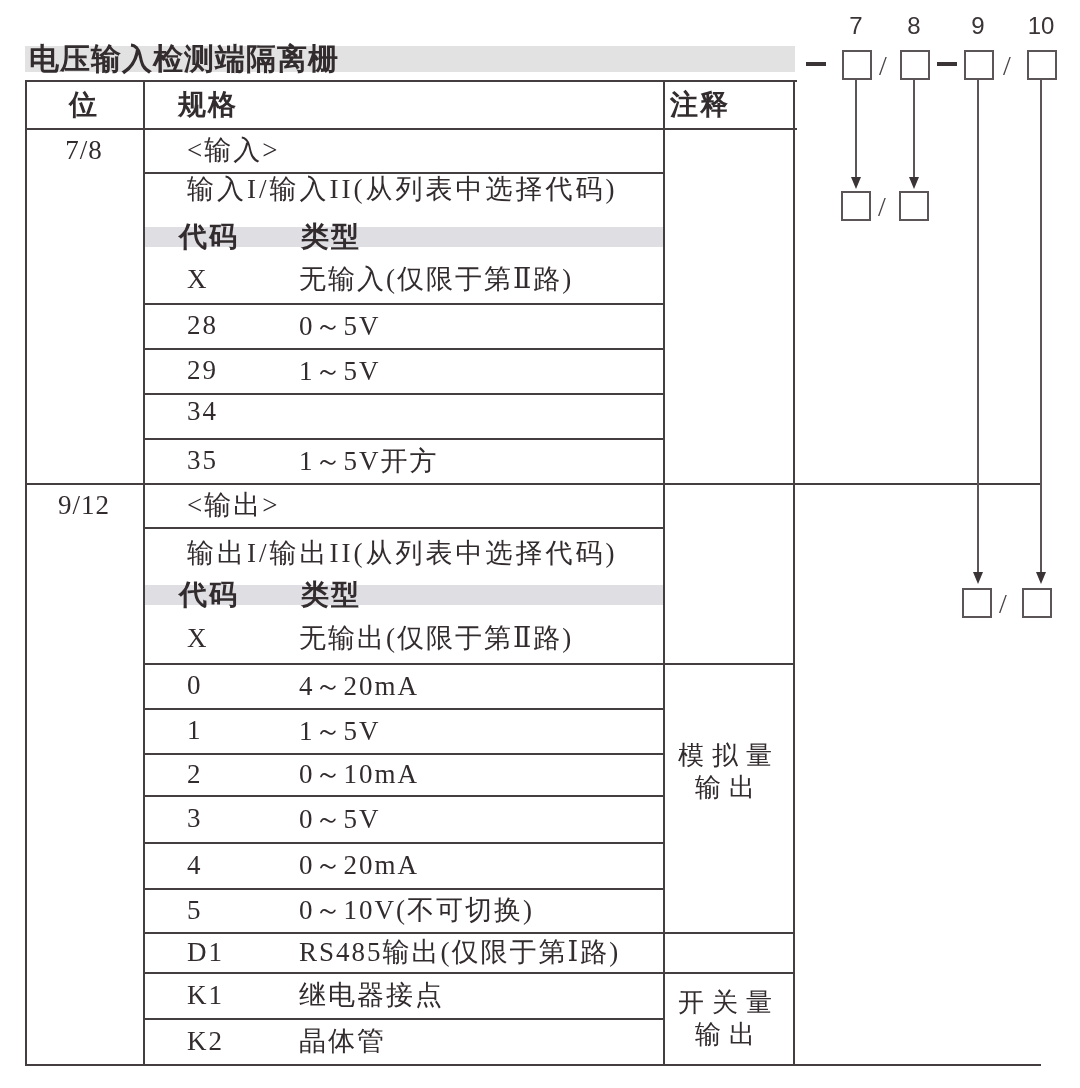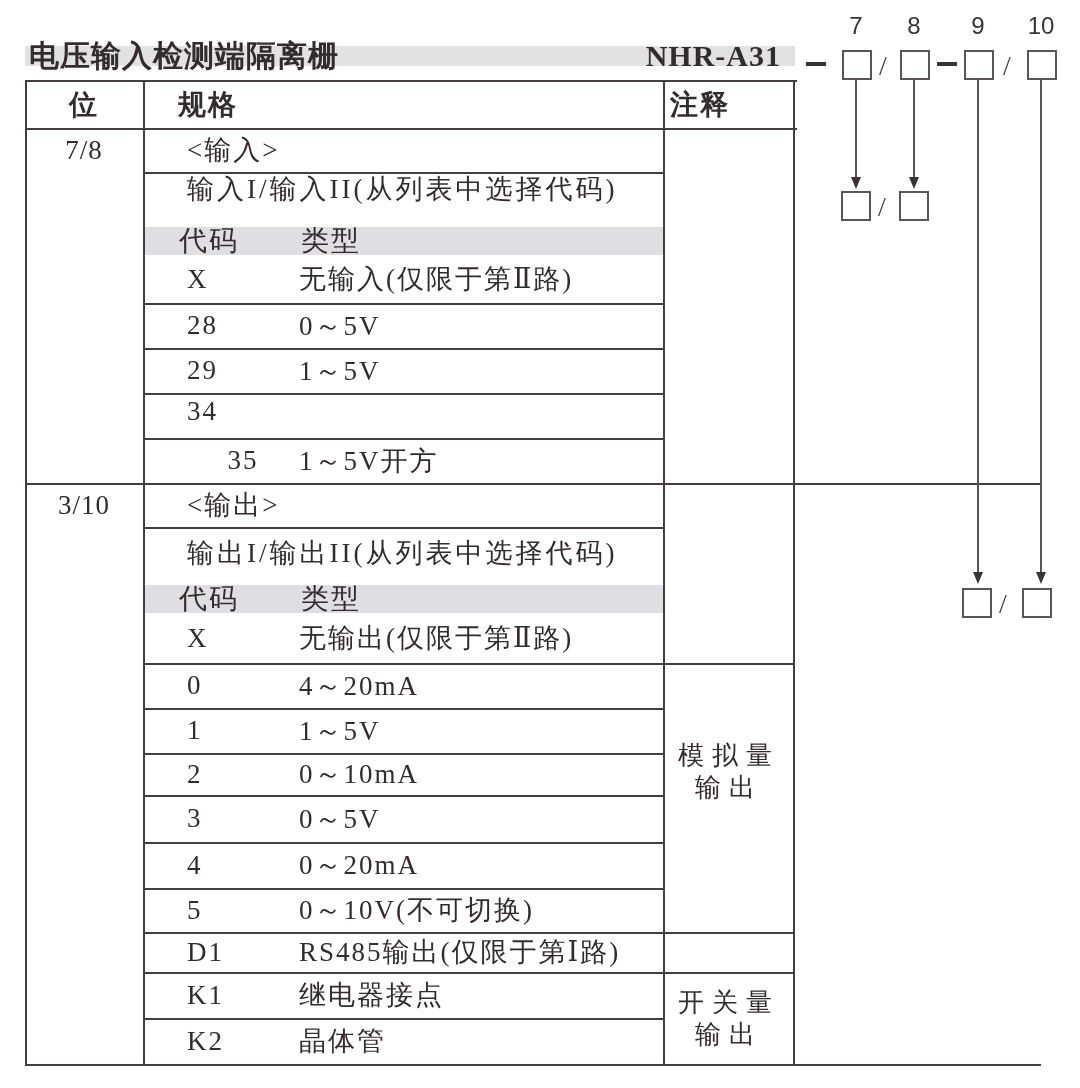--- a/index.html
+++ b/index.html
@@ -6,56 +6,55 @@
     --line:#453e41;
     --text:#332c2e;
     --bar:#dfdee3;
     --titlebar:#e3e2e2;
   }
   html,body{margin:0;padding:0;background:#ffffff;}
   .canvas{position:relative;width:1080px;height:1088px;background:#ffffff;overflow:hidden;
           font-family:"Liberation Serif","DejaVu Serif",serif;color:var(--text);}
   .hl{position:absolute;height:2px;background:var(--line);}
   .vl{position:absolute;width:2px;background:var(--line);}
-  .titlebar{position:absolute;left:25px;top:46px;width:770px;height:20px;background:var(--titlebar);
+  .titlebar{position:absolute;left:25px;top:46px;width:770px;height:26px;background:var(--titlebar);
             display:flex;align-items:center;justify-content:space-between;}
   .title{font-size:30px;font-weight:bold;padding-left:4px;letter-spacing:1px;}
   .model{font-size:30px;font-weight:bold;padding-right:14px;letter-spacing:1px;}
   .hdrcell{position:absolute;top:82px;height:46px;display:flex;align-items:center;
            font-size:28px;font-weight:bold;letter-spacing:2px;}
   .poscell{position:absolute;left:25px;width:118px;display:flex;align-items:center;justify-content:center;
            font-size:27px;letter-spacing:1px;}
   .row{position:absolute;left:143px;width:522px;display:flex;align-items:center;
        font-size:27px;letter-spacing:2px;}
   .row .pad{padding-left:44px;}
   .code{display:inline-block;margin-left:44px;width:112px;flex:none;}
   .type{display:inline-block;}
-  .codebar{position:absolute;left:145px;width:518px;height:28px;background:var(--bar);
-           display:flex;align-items:center;font-size:28px;font-weight:normal;letter-spacing:2px;}
+  .codebar{position:absolute;left:145px;width:518px;height:20px;background:var(--bar);
+           display:flex;align-items:center;font-size:28px;font-weight:bold;letter-spacing:2px;}
   .codebar .code{margin-left:34px;width:122px;}
   .notecell{position:absolute;left:665px;width:128px;display:flex;flex-direction:column;
             align-items:center;justify-content:center;font-size:26px;letter-spacing:8px;line-height:32px;}
   .notecell .tight{letter-spacing:5px;}
   .digit{position:absolute;top:12px;width:44px;text-align:center;
          font-family:"Liberation Sans","DejaVu Sans",sans-serif;font-size:24px;color:#3a3436;}
   .obox{position:absolute;width:26px;height:26px;border:2px solid #5c5558;background:#fff;}
   .sep{position:absolute;font-size:28px;color:#4a4346;}
   .dash{position:absolute;width:20px;height:4px;background:#3a3436;}
   .stem{position:absolute;width:2px;background:#5c5558;}
   .arrow{position:absolute;width:0;height:0;border-left:5px solid transparent;
          border-right:5px solid transparent;border-top:12px solid #3a3436;}
 </style>
 </head>
 <body>
 
 <div class="canvas">
 
   <div class="titlebar">
     <span class="title">电压输入检测端隔离栅</span>
-    <span class="model">NHR-A31</span>
   </div>
 
   <div class="hl" style="left:25px;top:80px;width:772px;"></div>
   <div class="hl" style="left:25px;top:128px;width:772px;"></div>
   <div class="hl" style="left:25px;top:483px;width:1016px;"></div>
   <div class="hl" style="left:25px;top:1064px;width:1016px;"></div>
   <div class="vl" style="left:25px;top:80px;height:986px;"></div>
   <div class="vl" style="left:143px;top:80px;height:986px;"></div>
   <div class="vl" style="left:663px;top:80px;height:986px;"></div>
   <div class="vl" style="left:793px;top:80px;height:986px;"></div>
@@ -106,26 +105,26 @@
     <span class="code">28</span>
     <span class="type">0～5V</span>
   </div>
   <div class="row" style="top:348px;height:45px;">
     <span class="code">29</span>
     <span class="type">1～5V</span>
   </div>
   <div class="row" style="top:393px;height:36px;">
     <span class="code">34</span>
   </div>
-  <div class="row" style="top:438px;height:45px;text-align:center;">
+  <div class="row" style="top:438px;height:45px;">
     <span class="code">35</span>
     <span class="type">1～5V开方</span>
   </div>
 
-  <div class="poscell" style="top:483px;height:44px;">3/10</div>
+  <div class="poscell" style="top:483px;height:44px;">9/12</div>
   <div class="row" style="top:483px;height:44px;">
     <span class="pad">&lt;输出&gt;</span>
   </div>
   <div class="row" style="top:527px;height:52px;letter-spacing:3px;font-family:Liberation Serif, serif;">
     <span class="pad">输出I/输出II(从列表中选择代码)</span>
   </div>
   <div class="codebar" style="top:585px;">
     <span class="code">代码</span>
     <span class="type">类型</span>
   </div>

